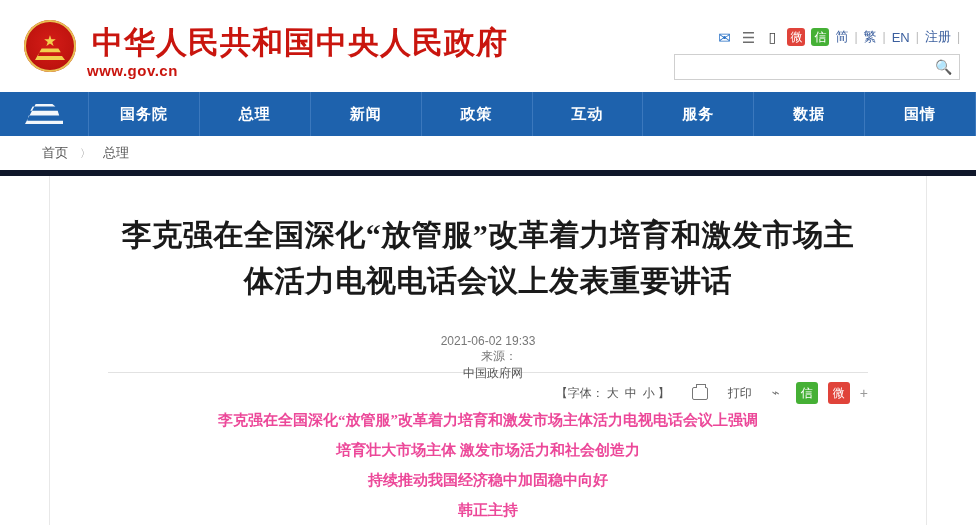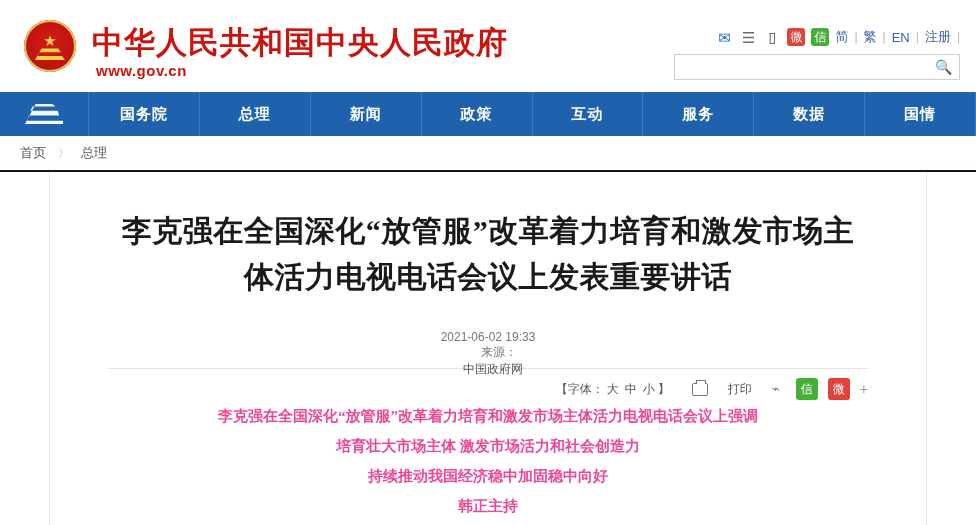--- a/index.html
+++ b/index.html
@@ -70,21 +70,21 @@
     top: 22px;
     font-size: 31px;
     font-weight: bold;
     letter-spacing: 1px;
     color: #c9150e;
     font-family: "Liberation Serif", serif;
     white-space: nowrap;
   }
   .site-url {
     position: absolute;
-    left: 96px;
+    left: 87px;
     top: 62px;
     font-size: 15px;
     font-weight: bold;
     color: #c9150e;
     letter-spacing: 0.5px;
   }
 
   .header-right {
     position: absolute;
     right: 16px;
@@ -200,24 +200,24 @@
     border-right: 0;
     flex: 0 0 155px;
     font-size: 14px;
   }
 
   
   .breadcrumb {
     height: 34px;
     display: flex;
     align-items: center;
-    padding-left: 20px;
+    padding-left: 42px;
     font-size: 13px;
     color: #555;
-    border-bottom: 2px solid #0f172a;
+    border-bottom: 6px solid #0f172a;
     background: #fff;
   }
   .bc-link { color: #555; text-decoration: none; cursor: pointer; }
   .bc-sep { margin: 0 12px; color: #9a9a9a; font-size: 11px; }
 
   
   .article-wrap {
     position: relative;
     margin: 0 auto;
     width: 878px;

